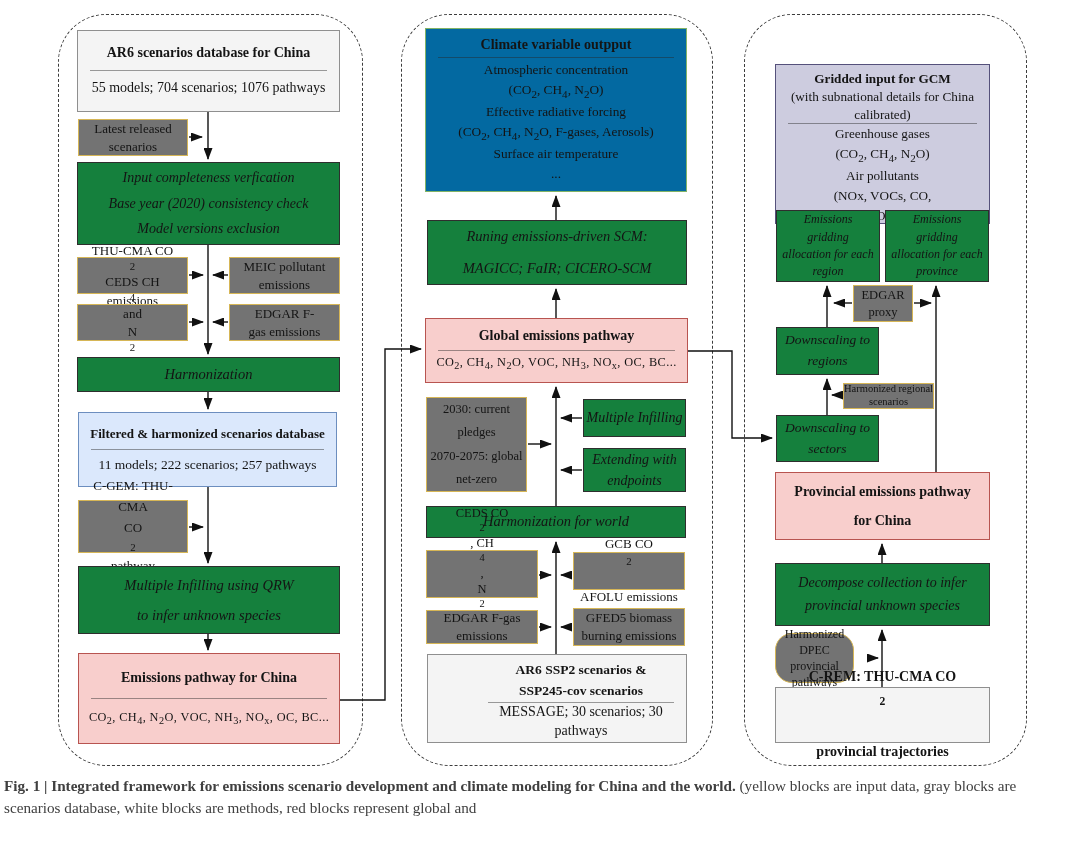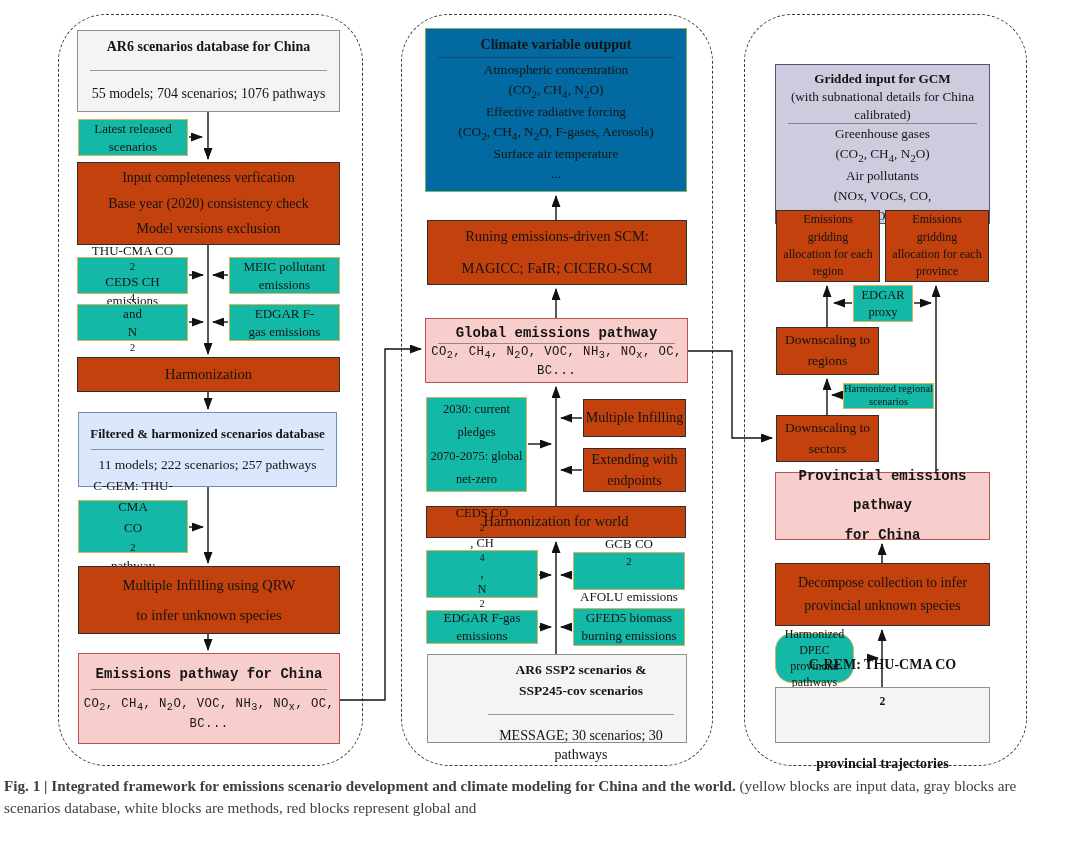--- a/index.html
+++ b/index.html
@@ -2,25 +2,25 @@
 <html><head>
 <meta charset="utf-8">
 <style>
   html,body{margin:0;padding:0;background:#ffffff;}
   #stage{position:relative;width:1080px;height:843px;background:#ffffff;overflow:hidden;
          font-family:"Liberation Serif","DejaVu Serif",serif;color:#141414;}
   .panel{position:absolute;border:1.6px dashed #3c3c3c;border-radius:48px;background:transparent;}
   #connectors{position:absolute;left:0;top:0;z-index:1;}
   .box{position:absolute;box-sizing:border-box;z-index:2;display:flex;flex-direction:column;
        justify-content:center;align-items:center;text-align:center;line-height:1.35;}
-  .white{background:#c2410c;border:1.4px solid #2e2e2e;}
-  .yellow{background:#14b8a6;border:1.3px solid #d6b656;}
-  .gray{background:#f4f4f4;border:1.3px solid #8f8f8f;gap:12px;}
+  .white{background:#15803d;border:1.4px solid #2e2e2e;font-style:italic;}
+  .yellow{background:#737373;border:1.3px solid #d6b656;}
+  .gray{background:#f4f4f4;border:1.3px solid #8f8f8f;}
   .blue{background:#dbe8fc;border:1.3px solid #6c8ebf;}
-  .red{background:#f8cecc;border:1.3px solid #b85450;font-family:Liberation Mono, monospace;}
+  .red{background:#f8cecc;border:1.3px solid #b85450;}
   .green{background:#0369a1;border:1.3px solid #82b366;}
   .purple{background:#cdccdf;border:1.3px solid #55517b;margin-top:32px;}
   .hbox{justify-content:space-evenly;padding:5px 0;}
   .hbox .title{font-weight:bold;}
   .divider{align-self:stretch;height:0;border-top:1px solid rgba(40,40,40,.45);margin:0 12px;}
   .caption{position:absolute;left:0;top:775px;width:1080px;display:flex;gap:26px;z-index:2;
            font-size:15.2px;line-height:1.42;color:#404040;}
   .caption .col{flex:1;padding:0 4px;}
   .caption b{font-weight:bold;}
 </style>

